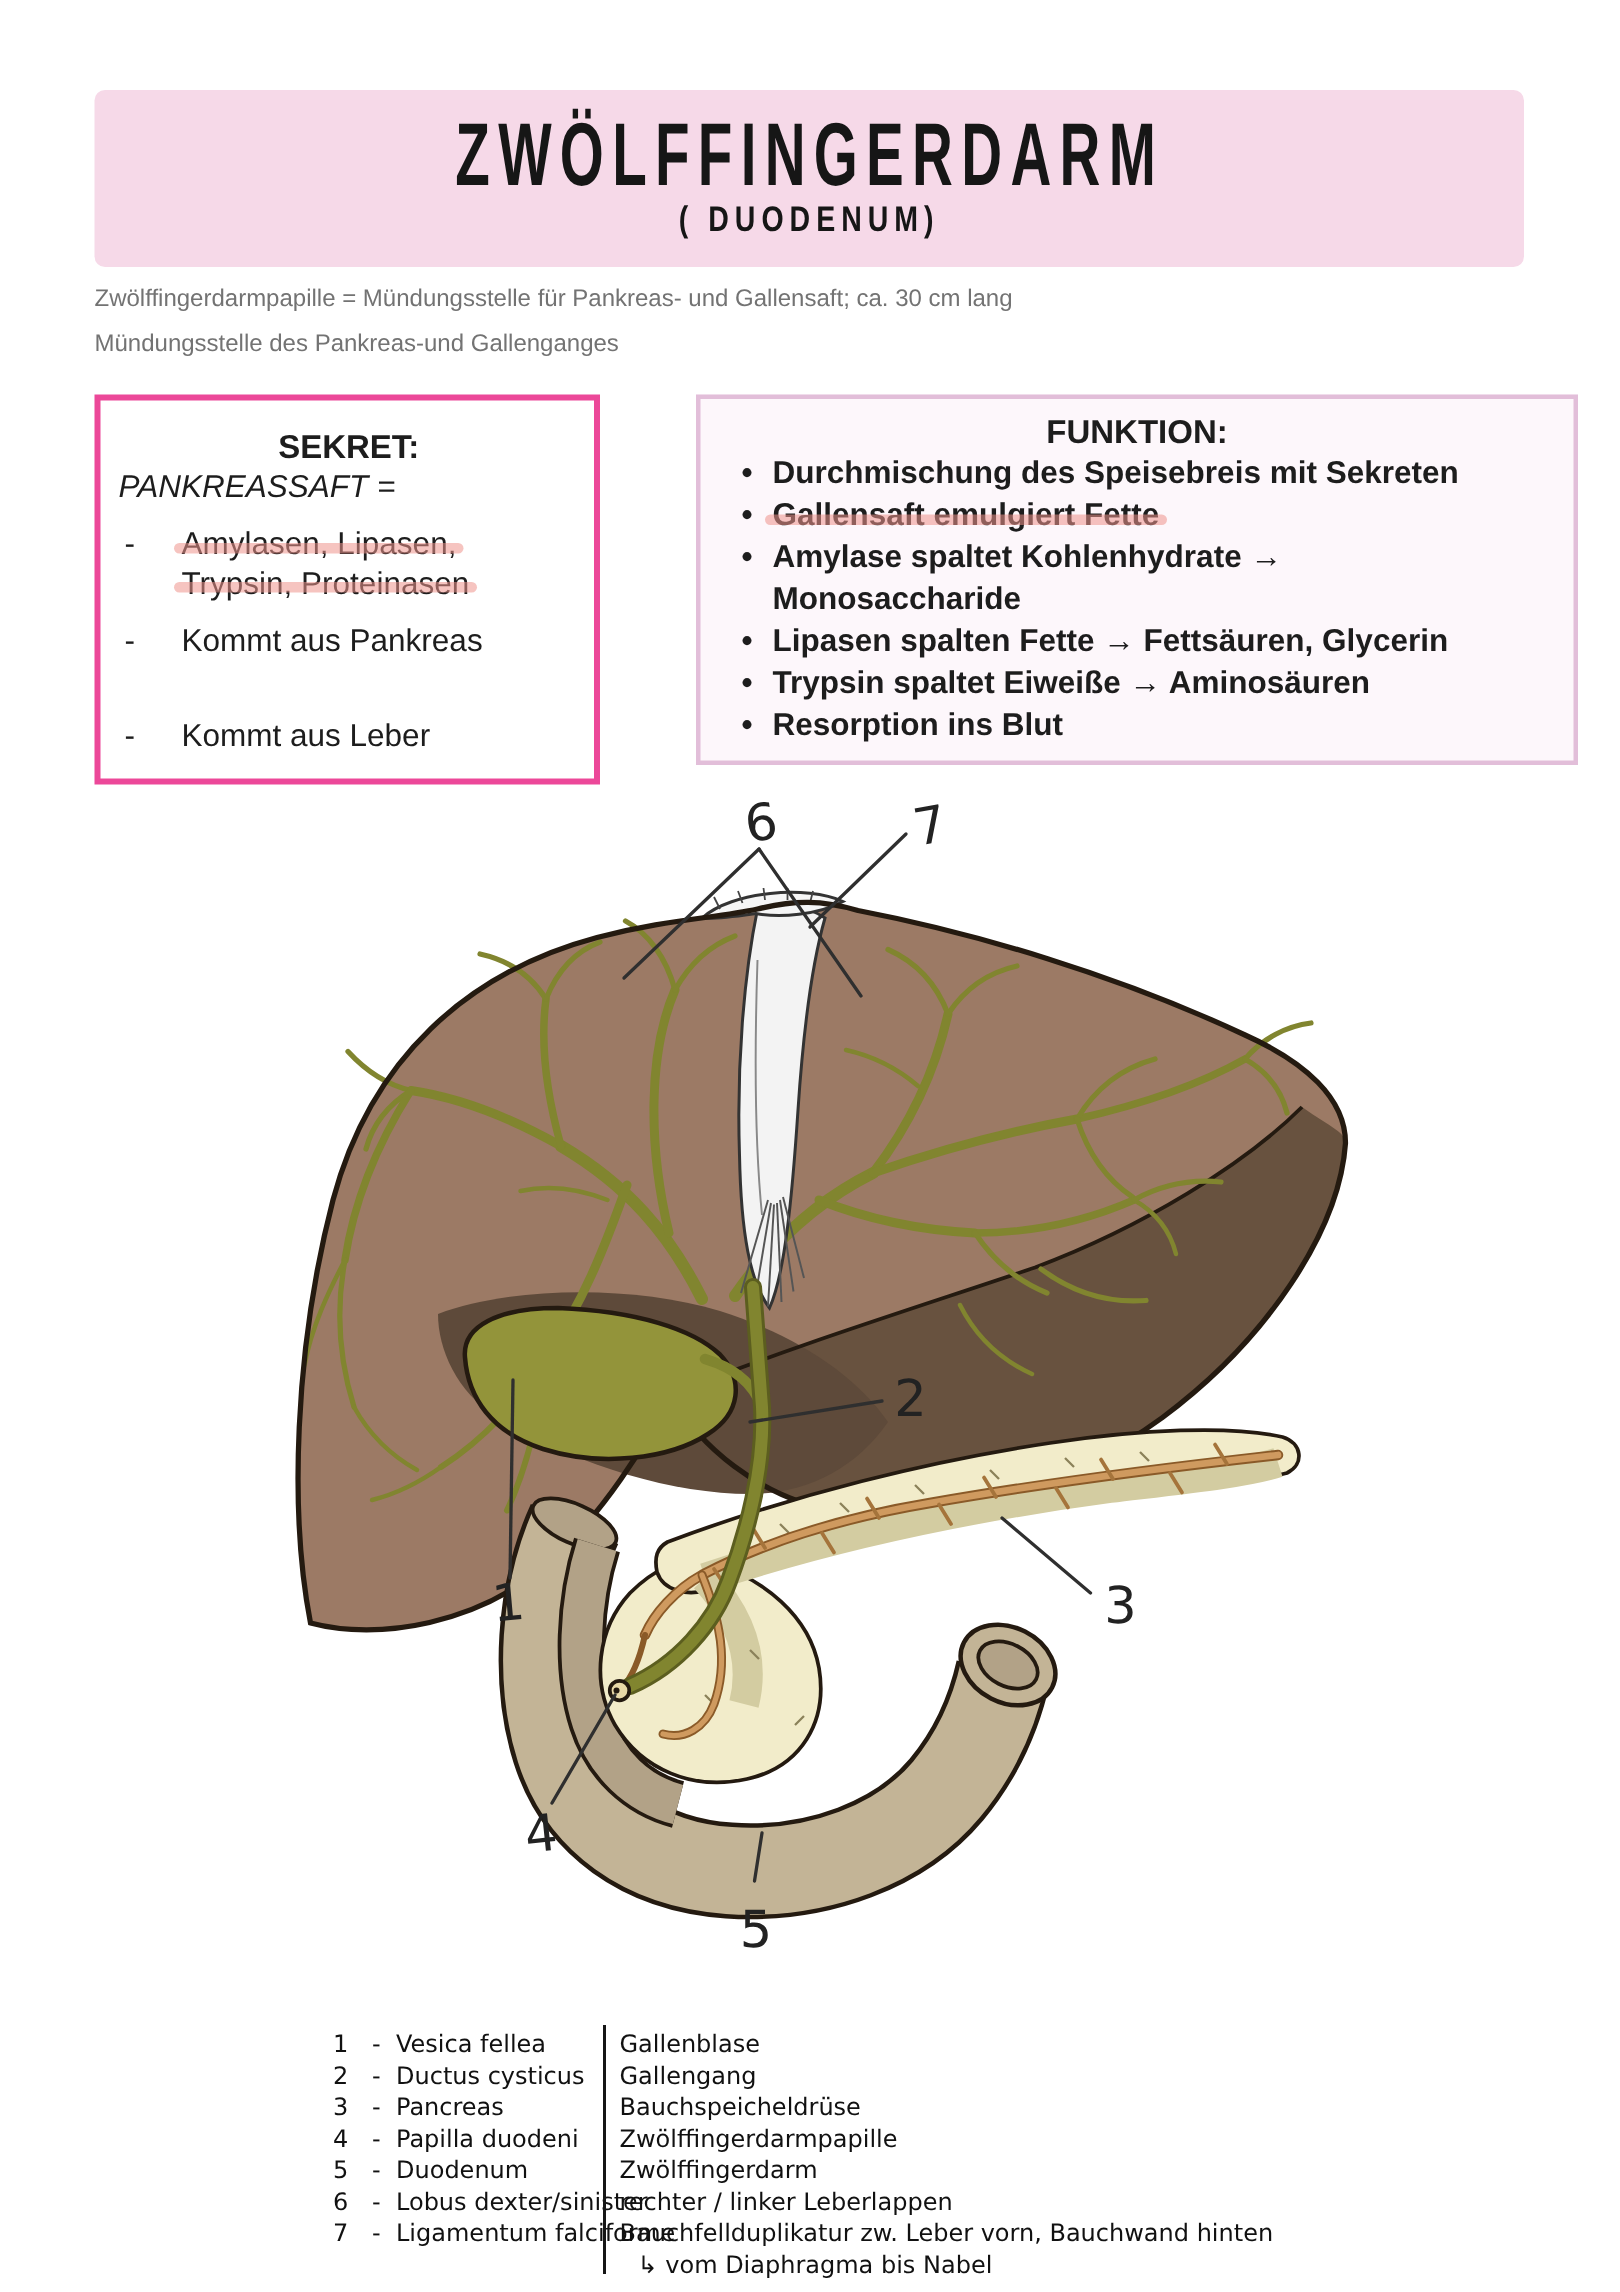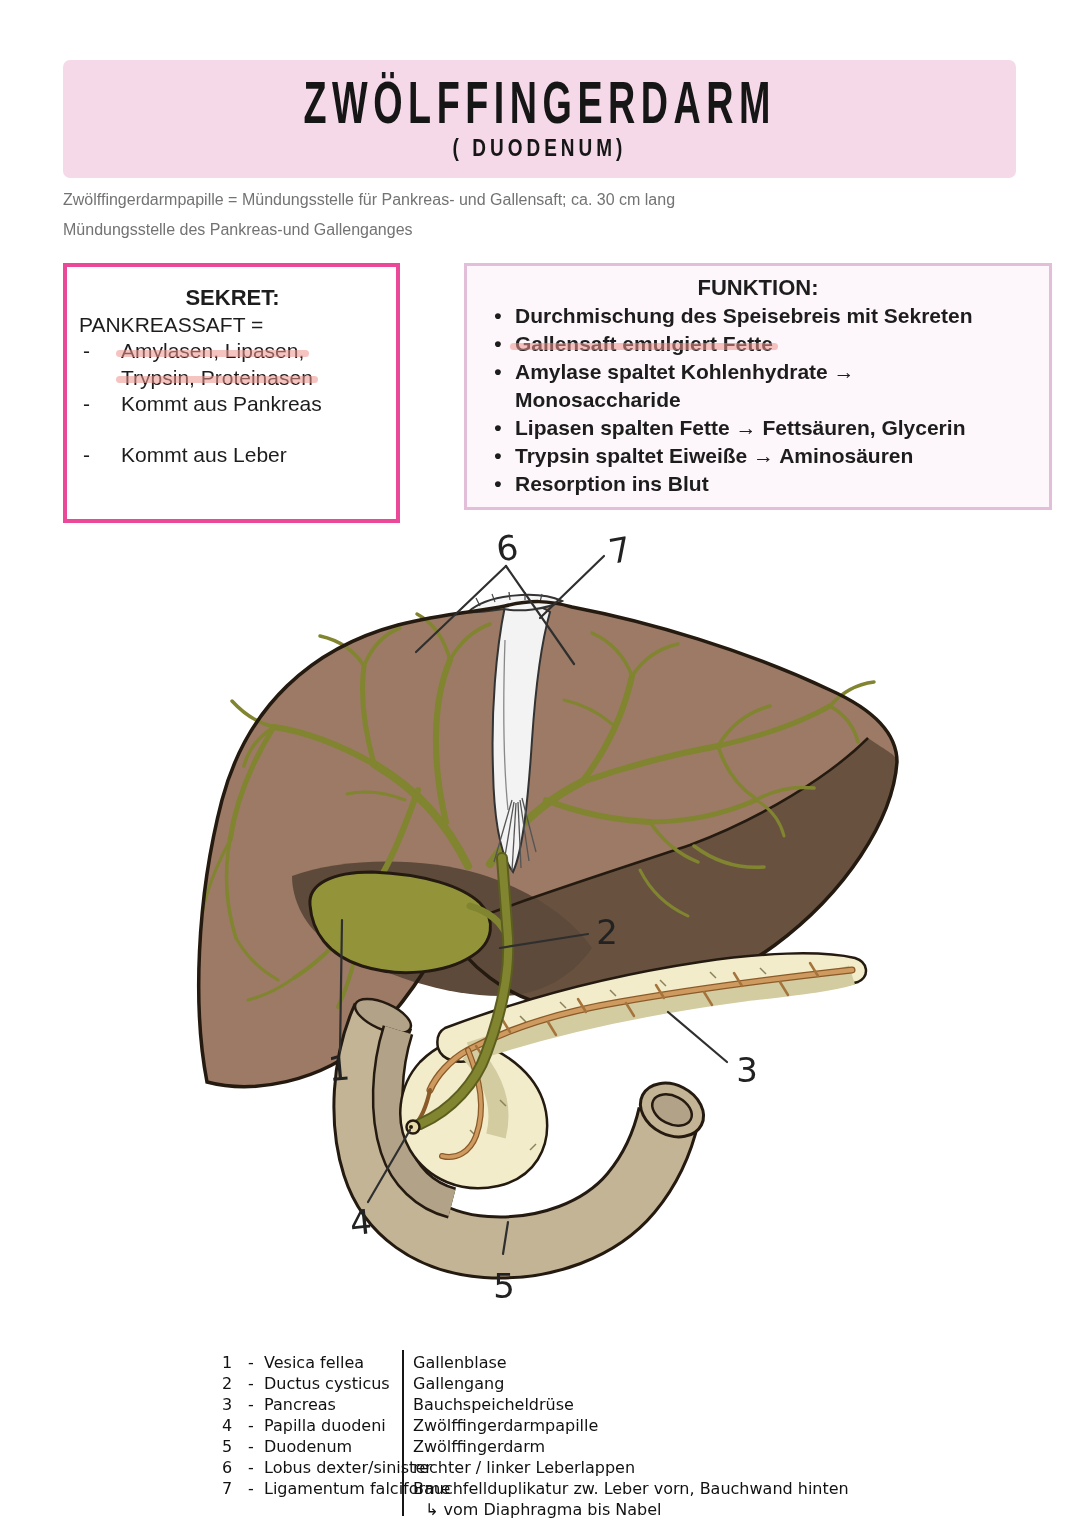--- a/index.html
+++ b/index.html
@@ -18,22 +18,22 @@
   .intro{position:absolute;left:63px;top:185px;font-size:16px;line-height:30px;color:#737373;}
 
   
   .box-sekret{position:absolute;left:63px;top:263px;width:337px;height:260px;box-sizing:border-box;
               border:4px solid #ec4899;background:#fff;padding:18px 10px 0 12px;
               font-size:21px;line-height:26.5px;}
   .box-funktion{position:absolute;left:428px;top:263px;width:588px;height:247px;box-sizing:border-box;
               border:3px solid #e2bed9;background:#fdf7fb;padding:8px 14px 0 14px;
               font-size:21px;line-height:28px;margin-left:36px;}
   .box-title{text-align:center;font-weight:bold;font-size:22px;}
-  .it{}
-  .dash-row{display:flex;}
+  .it{font-style:italic;}
+  .dash-row{display:flex;margin-top:12px;}
   .dash-row::before{content:"-";flex:none;width:38px;padding-left:4px;}
   .f-item{display:flex;font-weight:bold;}
   .f-item::before{content:"\2022";flex:none;width:34px;text-align:center;}
   .f-text{white-space:pre-line;}
   .spacer{height:24px;}
   .strike{position:relative;display:inline-block;}
   .strike::after{content:"";position:absolute;left:-5px;right:-5px;top:45%;height:7px;
                  background:rgba(238,148,140,.55);border-radius:4px;}
 
   

